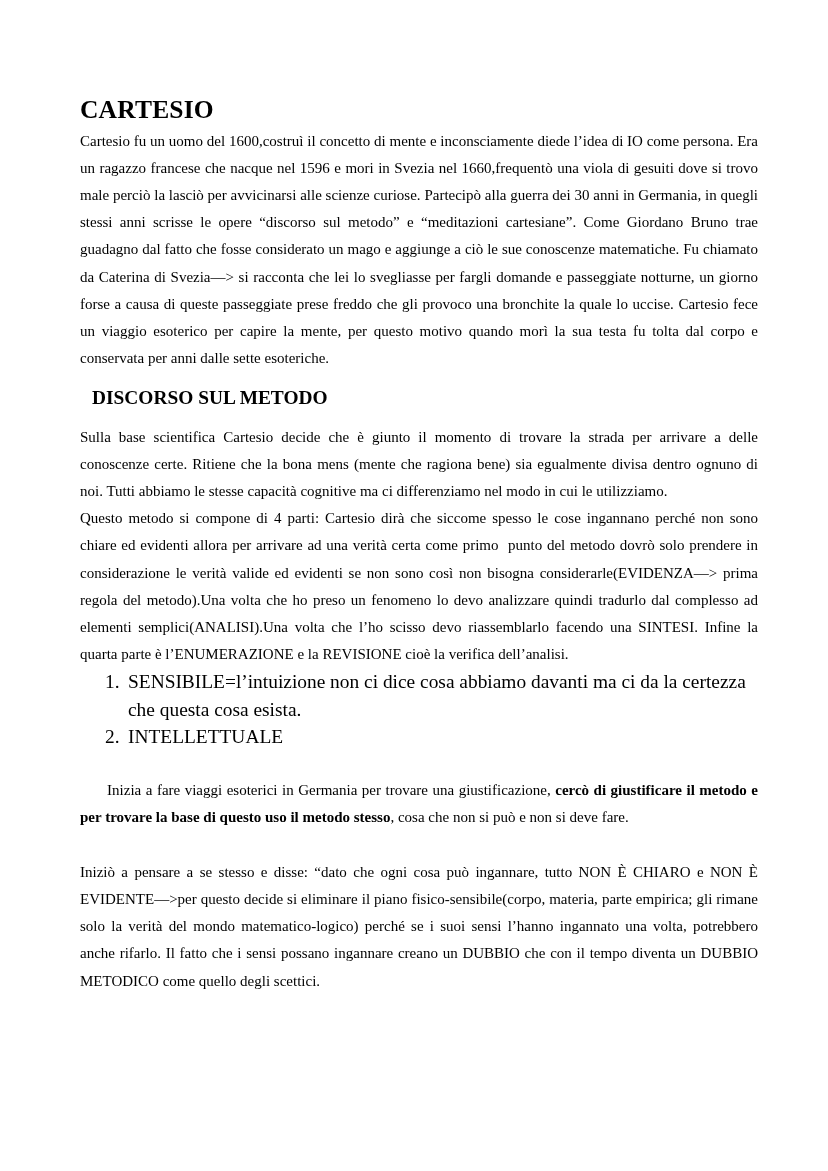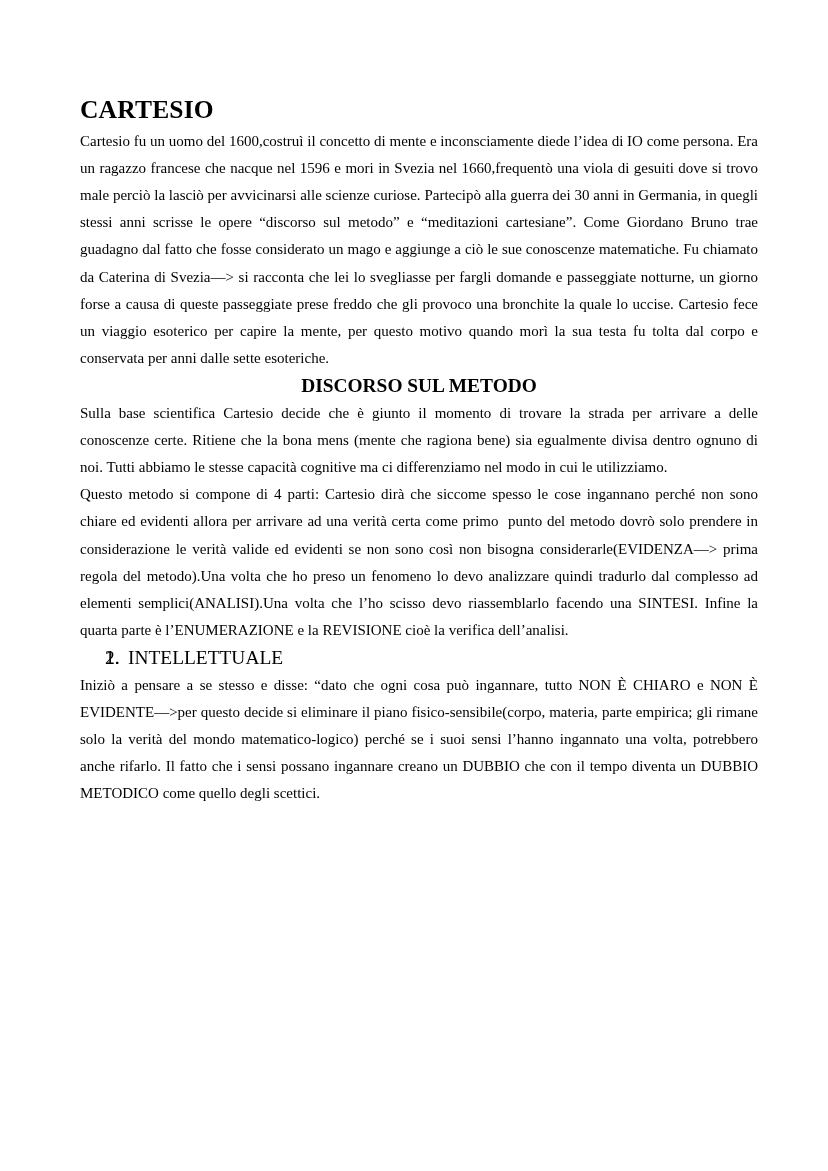--- a/index.html
+++ b/index.html
@@ -41,22 +41,22 @@
     text-align: justify;
     text-justify: inter-word;
     margin: 0;
     hyphens: none;
     white-space: pre-wrap;
   }
   .heading {
     font-size: 19.4px;
     line-height: 27.2px;
     font-weight: bold;
-    margin: 0;
-    text-align: center;
+    margin: 12px;
+    text-align: left;
   }
   b, .bold-run {
     font-weight: bold;
   }
   ol.numlist {
     margin: 0;
     padding: 0;
     list-style: none;
   }
   ol.numlist li {
@@ -87,25 +87,28 @@
 
     <p class="heading">DISCORSO SUL METODO</p>
 
     <p class="para">Sulla base scientifica Cartesio decide che è giunto il momento di trovare la strada per arrivare a delle conoscenze certe. Ritiene che la bona mens (mente che ragiona bene) sia egualmente divisa dentro ognuno di noi. Tutti abbiamo le stesse capacità cognitive ma ci differenziamo nel modo in cui le utilizziamo.</p>
 
     <p class="para">Questo metodo si compone di 4 parti: Cartesio dirà che siccome spesso le cose ingannano perché non sono chiare ed evidenti allora per arrivare ad una verità certa come primo  punto del metodo dovrò solo prendere in considerazione le verità valide ed evidenti se non sono così non bisogna considerarle(EVIDENZA—&gt; prima regola del metodo).Una volta che ho preso un fenomeno lo devo analizzare quindi tradurlo dal complesso ad elementi semplici(ANALISI).Una volta che l’ho scisso devo riassemblarlo facendo una SINTESI. Infine la quarta parte è l’ENUMERAZIONE e la REVISIONE cioè la verifica dell’analisi.</p>
 
 
     <ol class="numlist">
       <li>
-        <span class="num">1.</span>
+        <span class="num">1.</span><span>SENSIBILE=l’intuizione non ci dice cosa abbiamo davanti ma ci da la certezza che questa cosa esista.</span>
       </li>
       <li>
         <span class="num">2.</span><span>INTELLETTUALE</span>
       </li>
     </ol>
 
+    <p class="para">
+      <span>Inizia a fare viaggi esoterici in Germania per trovare una giustificazione, </span><span class="bold-run">cercò di giustificare il metodo e per trovare la base di questo uso il metodo stesso</span><span>, cosa che non si può e non si deve fare.</span>
+    </p>
 
 
     <p class="para">Iniziò a pensare a se stesso e disse: “dato che ogni cosa può ingannare, tutto NON È CHIARO e NON È EVIDENTE—&gt;per questo decide si eliminare il piano fisico-sensibile(corpo, materia, parte empirica; gli rimane solo la verità del mondo matematico-logico) perché se i suoi sensi l’hanno ingannato una volta, potrebbero anche rifarlo. Il fatto che i sensi possano ingannare creano un DUBBIO che con il tempo diventa un DUBBIO METODICO come quello degli scettici.</p>
 
   </div>
 </div>
 
 </body></html>

